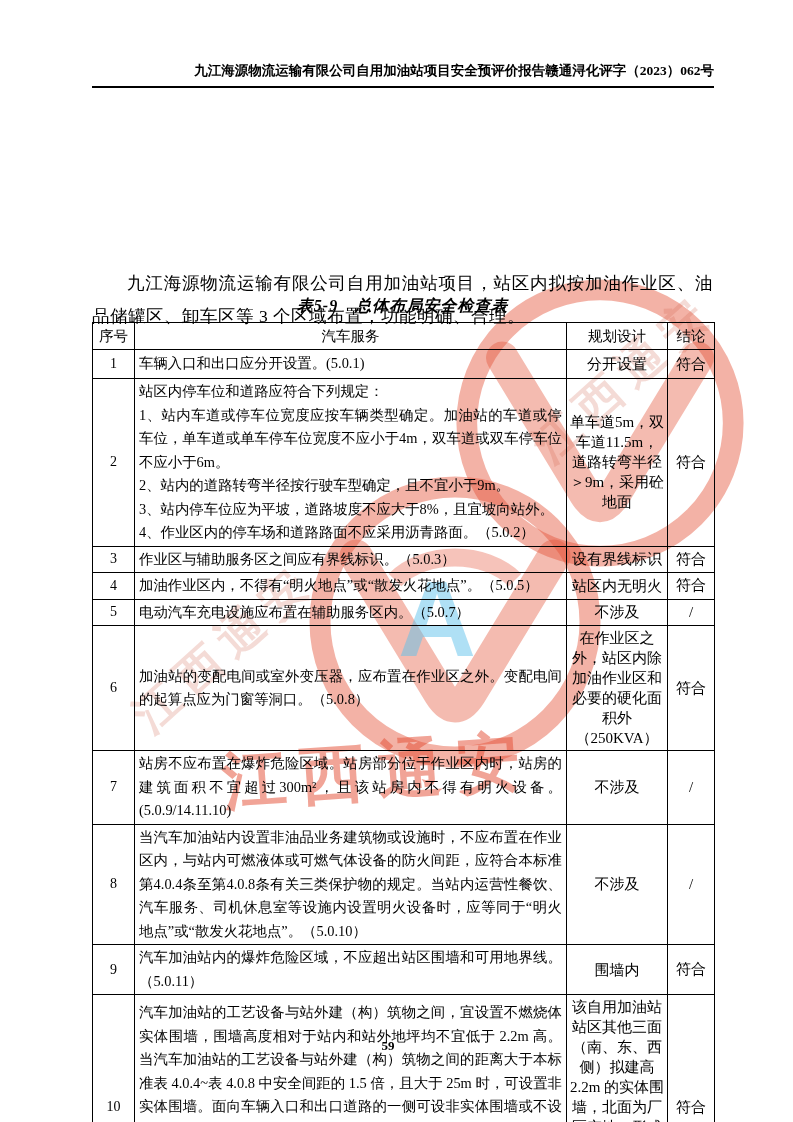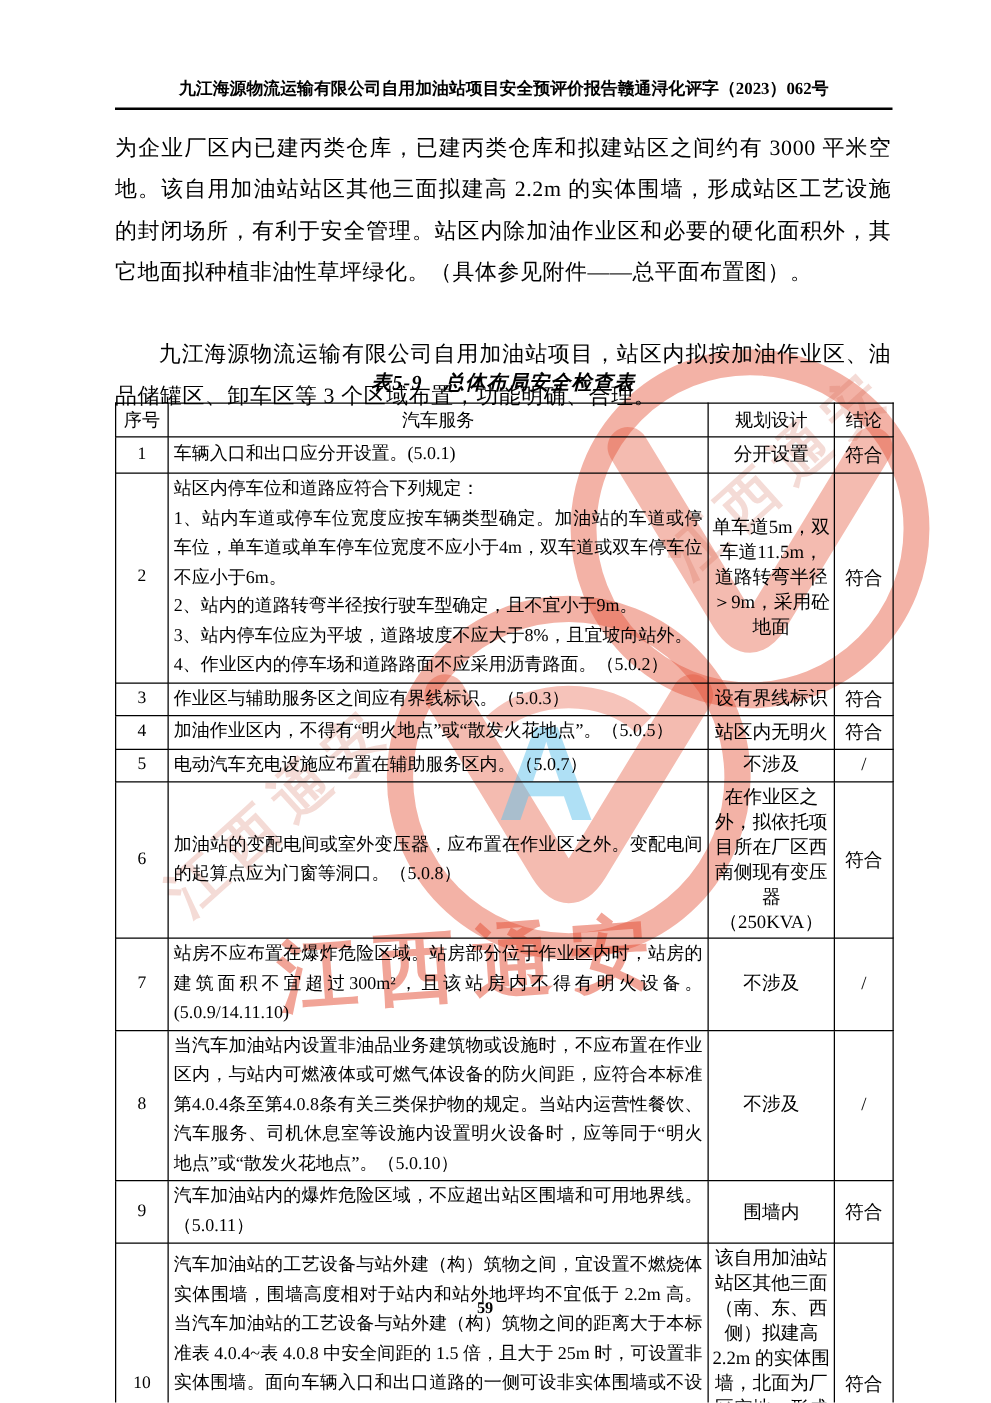--- a/index.html
+++ b/index.html
@@ -4,21 +4,21 @@
 <style>
   html,body{margin:0;padding:0;}
   body{
     width:793px;height:1122px;position:relative;background:#ffffff;
     font-family:"Liberation Serif","DejaVu Serif",serif;color:#000;
     overflow:hidden;
   }
   .content{position:absolute;inset:0;z-index:1;}
   
   .hdr{position:absolute;left:92px;width:622px;top:62px;display:flex;
-       justify-content:center;align-items:flex-end;font-size:13.5px;font-weight:bold;}
+       justify-content:flex-end;align-items:flex-end;font-size:13.5px;font-weight:bold;}
   .hdr-rule{position:absolute;left:92px;width:622px;top:86px;border-top:2px solid #000;}
   
   .para{position:absolute;left:92px;width:621px;font-size:17.5px;line-height:33px;
         text-align:justify;letter-spacing:0.5px;}
   .p1{top:102px;}
   .p2{top:267px;text-indent:2em;}
   
   .tbl-title{position:absolute;left:92px;width:621px;top:296px;text-align:center;
              font-weight:bold;font-size:16px;letter-spacing:1px;font-style:italic;}
   table.checklist{position:absolute;left:92px;top:322px;width:622px;
@@ -50,21 +50,20 @@
 <body>
 
 <div class="content">
 
   <div class="hdr">
     <span>九江海源物流运输有限公司自用加油站项目安全预评价报告</span>
     <span>赣通浔化评字（2023）062号</span>
   </div>
   <div class="hdr-rule"></div>
 
-  <div class="para p1">为企业厂区内已建丙类仓库，已建丙类仓库和拟建站区之间约有 3000 平米空地。该自用加油站站区其他三面拟建高 2.2m 的实体围墙，形成站区工艺设施的封闭场所，有利于安全管理。站区内除加油作业区和必要的硬化面积外，其它地面拟种植非油性草坪绿化。（具体参见附件——总平面布置图）。</div>
   <div class="para p2">九江海源物流运输有限公司自用加油站项目，站区内拟按加油作业区、油品储罐区、卸车区等 3 个区域布置，功能明确、合理。</div>
 
   <div class="tbl-title">表5-9　总体布局安全检查表</div>
 
   <table class="checklist">
     <colgroup>
       <col style="width:42px">
         <col style="width:432px">
         <col style="width:101px">
         <col style="width:47px">
@@ -108,21 +107,21 @@
         </tr>
         <tr class="r5">
           <td class="no">5</td>
           <td class="req">电动汽车充电设施应布置在辅助服务区内。（5.0.7）</td>
           <td class="design">不涉及</td>
           <td class="concl">/</td>
         </tr>
         <tr class="r6">
           <td class="no">6</td>
           <td class="req">加油站的变配电间或室外变压器，应布置在作业区之外。变配电间的起算点应为门窗等洞口。（5.0.8）</td>
-          <td class="design">在作业区之外，拟依托项目所在厂区西南侧现有变压器（250KVA）</td>
+          <td class="design">在作业区之外，站区内除加油作业区和必要的硬化面积外（250KVA）</td>
           <td class="concl">符合</td>
         </tr>
         <tr class="r7">
           <td class="no">7</td>
           <td class="req">站房不应布置在爆炸危险区域。站房部分位于作业区内时，站房的建筑面积不宜超过300m²，且该站房内不得有明火设备。(5.0.9/14.11.10)</td>
           <td class="design">不涉及</td>
           <td class="concl">/</td>
         </tr>
         <tr class="r8">
           <td class="no">8</td>

